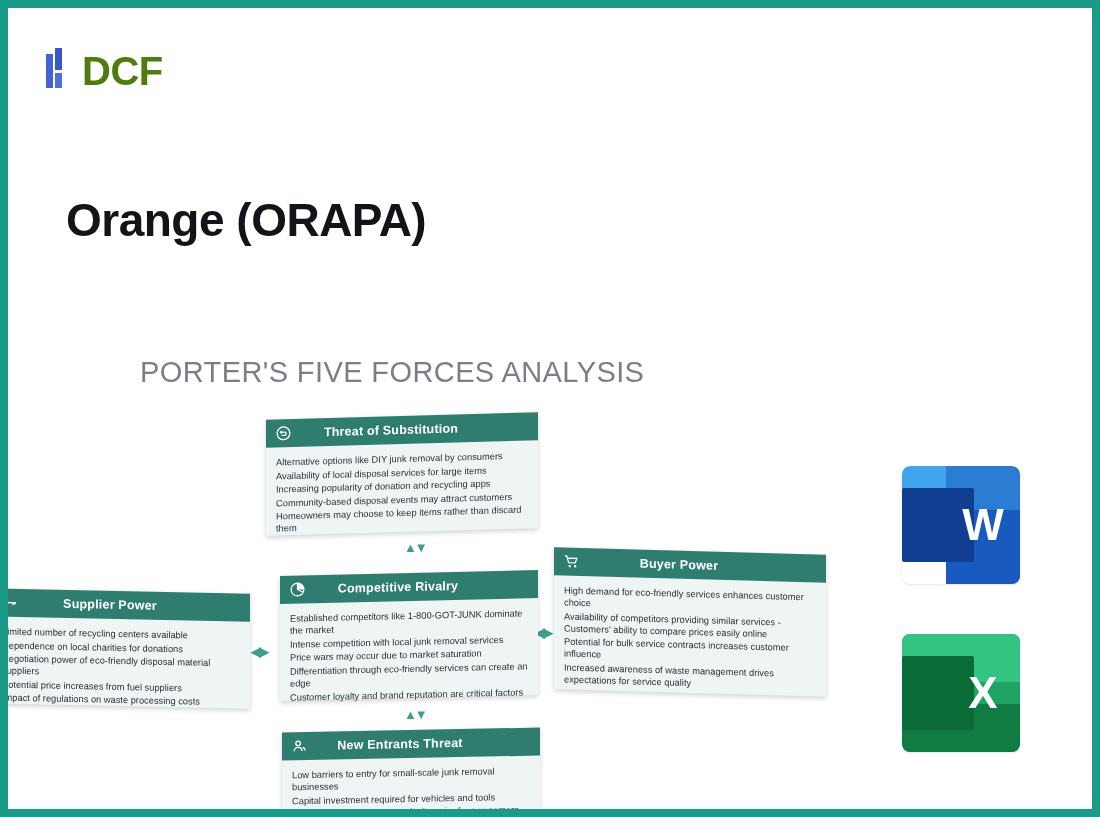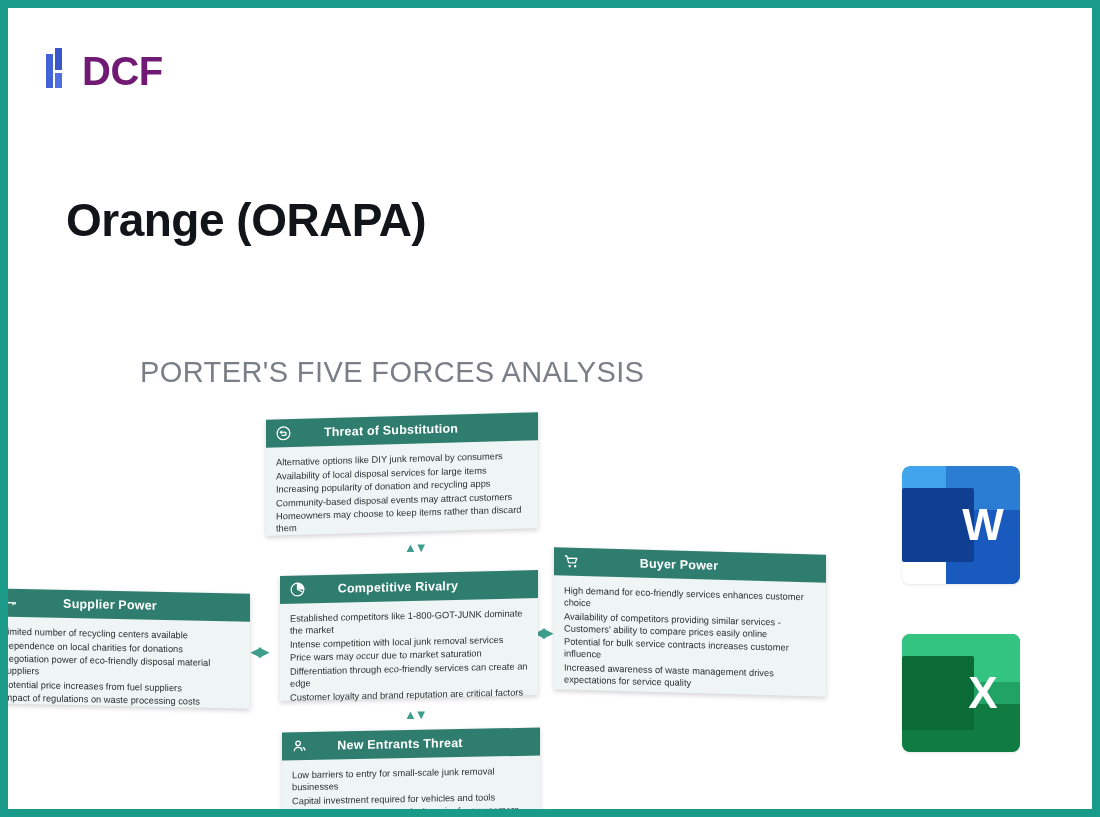--- a/index.html
+++ b/index.html
@@ -22,21 +22,21 @@
   #logo {
     position: absolute; left: 38px; top: 40px;
     display: flex; align-items: center; gap: 10px;
   }
   #logo-mark { position: relative; width: 26px; height: 46px; }
   #logo-mark i { position: absolute; display: block; background: #3b5bdb; }
   #logo-mark i.b1 { left: 0; top: 6px; width: 7px; height: 34px; background: #4263d8; }
   #logo-mark i.b2 { left: 9px; top: 0px; width: 7px; height: 22px; background: #3a57c9; }
   #logo-mark i.b3 { left: 9px; top: 25px; width: 7px; height: 15px; background: #4f6fe0; }
   #logo-text {
-    font-size: 40px; font-weight: 600; color: #701a75; letter-spacing: -0.5px;
+    font-size: 40px; font-weight: 600; color: #4d7c0f; letter-spacing: -0.5px;
     font-family: "Liberation Sans", sans-serif;
   }
 
   
   #title {
     position: absolute; left: 58px; top: 185px;
     font-size: 46px; font-weight: 700; color: #111418;
     letter-spacing: -0.5px;
   }
 

